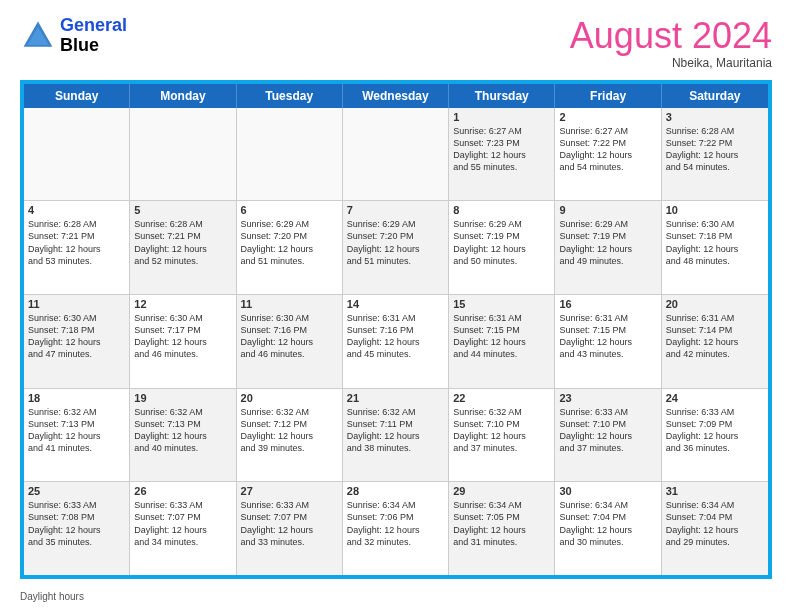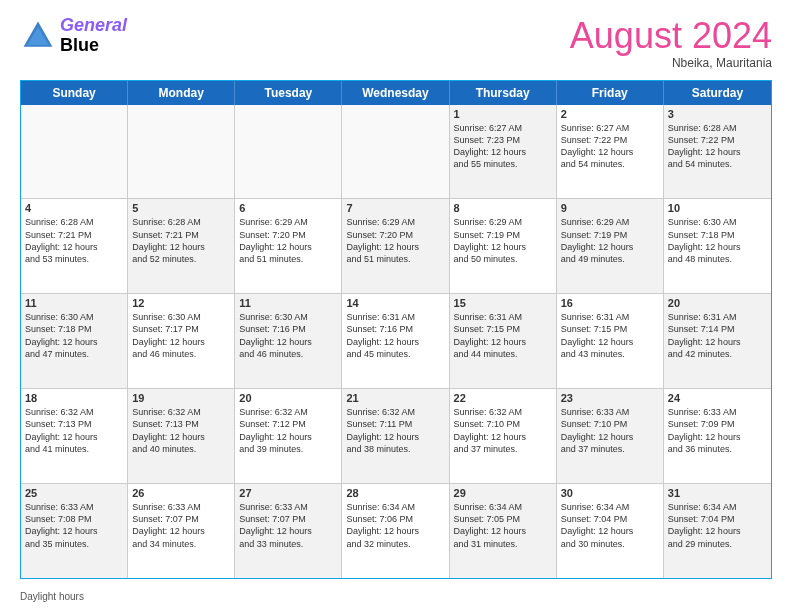--- a/index.html
+++ b/index.html
@@ -26,21 +26,21 @@
     .logo {
       display: flex;
       align-items: center;
       gap: 4px;
     }
     .logo-text {
       font-size: 18px;
       font-weight: bold;
       line-height: 1.1;
     }
-    .logo-general { color: #8b5cf6; font-style: italic; }
+    .logo-general { color: #1d4ed8; }
     .logo-blue { color: #000000; }
     .logo-icon {
       width: 36px;
       height: 36px;
     }
     .title-block {
       text-align: right;
     }
     .month-year {
       font-size: 36px;
@@ -49,21 +49,21 @@
       line-height: 1.1;
     }
     .location {
       font-size: 12px;
       color: #444;
     }
     .calendar {
       flex: 1;
       display: flex;
       flex-direction: column;
-      border: 1px solid #0ea5e9;
+      border: 4px solid #0ea5e9;
     }
     .cal-header-row {
       display: grid;
       grid-template-columns: repeat(7, 1fr);
       background: #1a6bbf;
     }
     .cal-header-cell {
       color: #fff;
       font-size: 12px;
       font-weight: bold;

